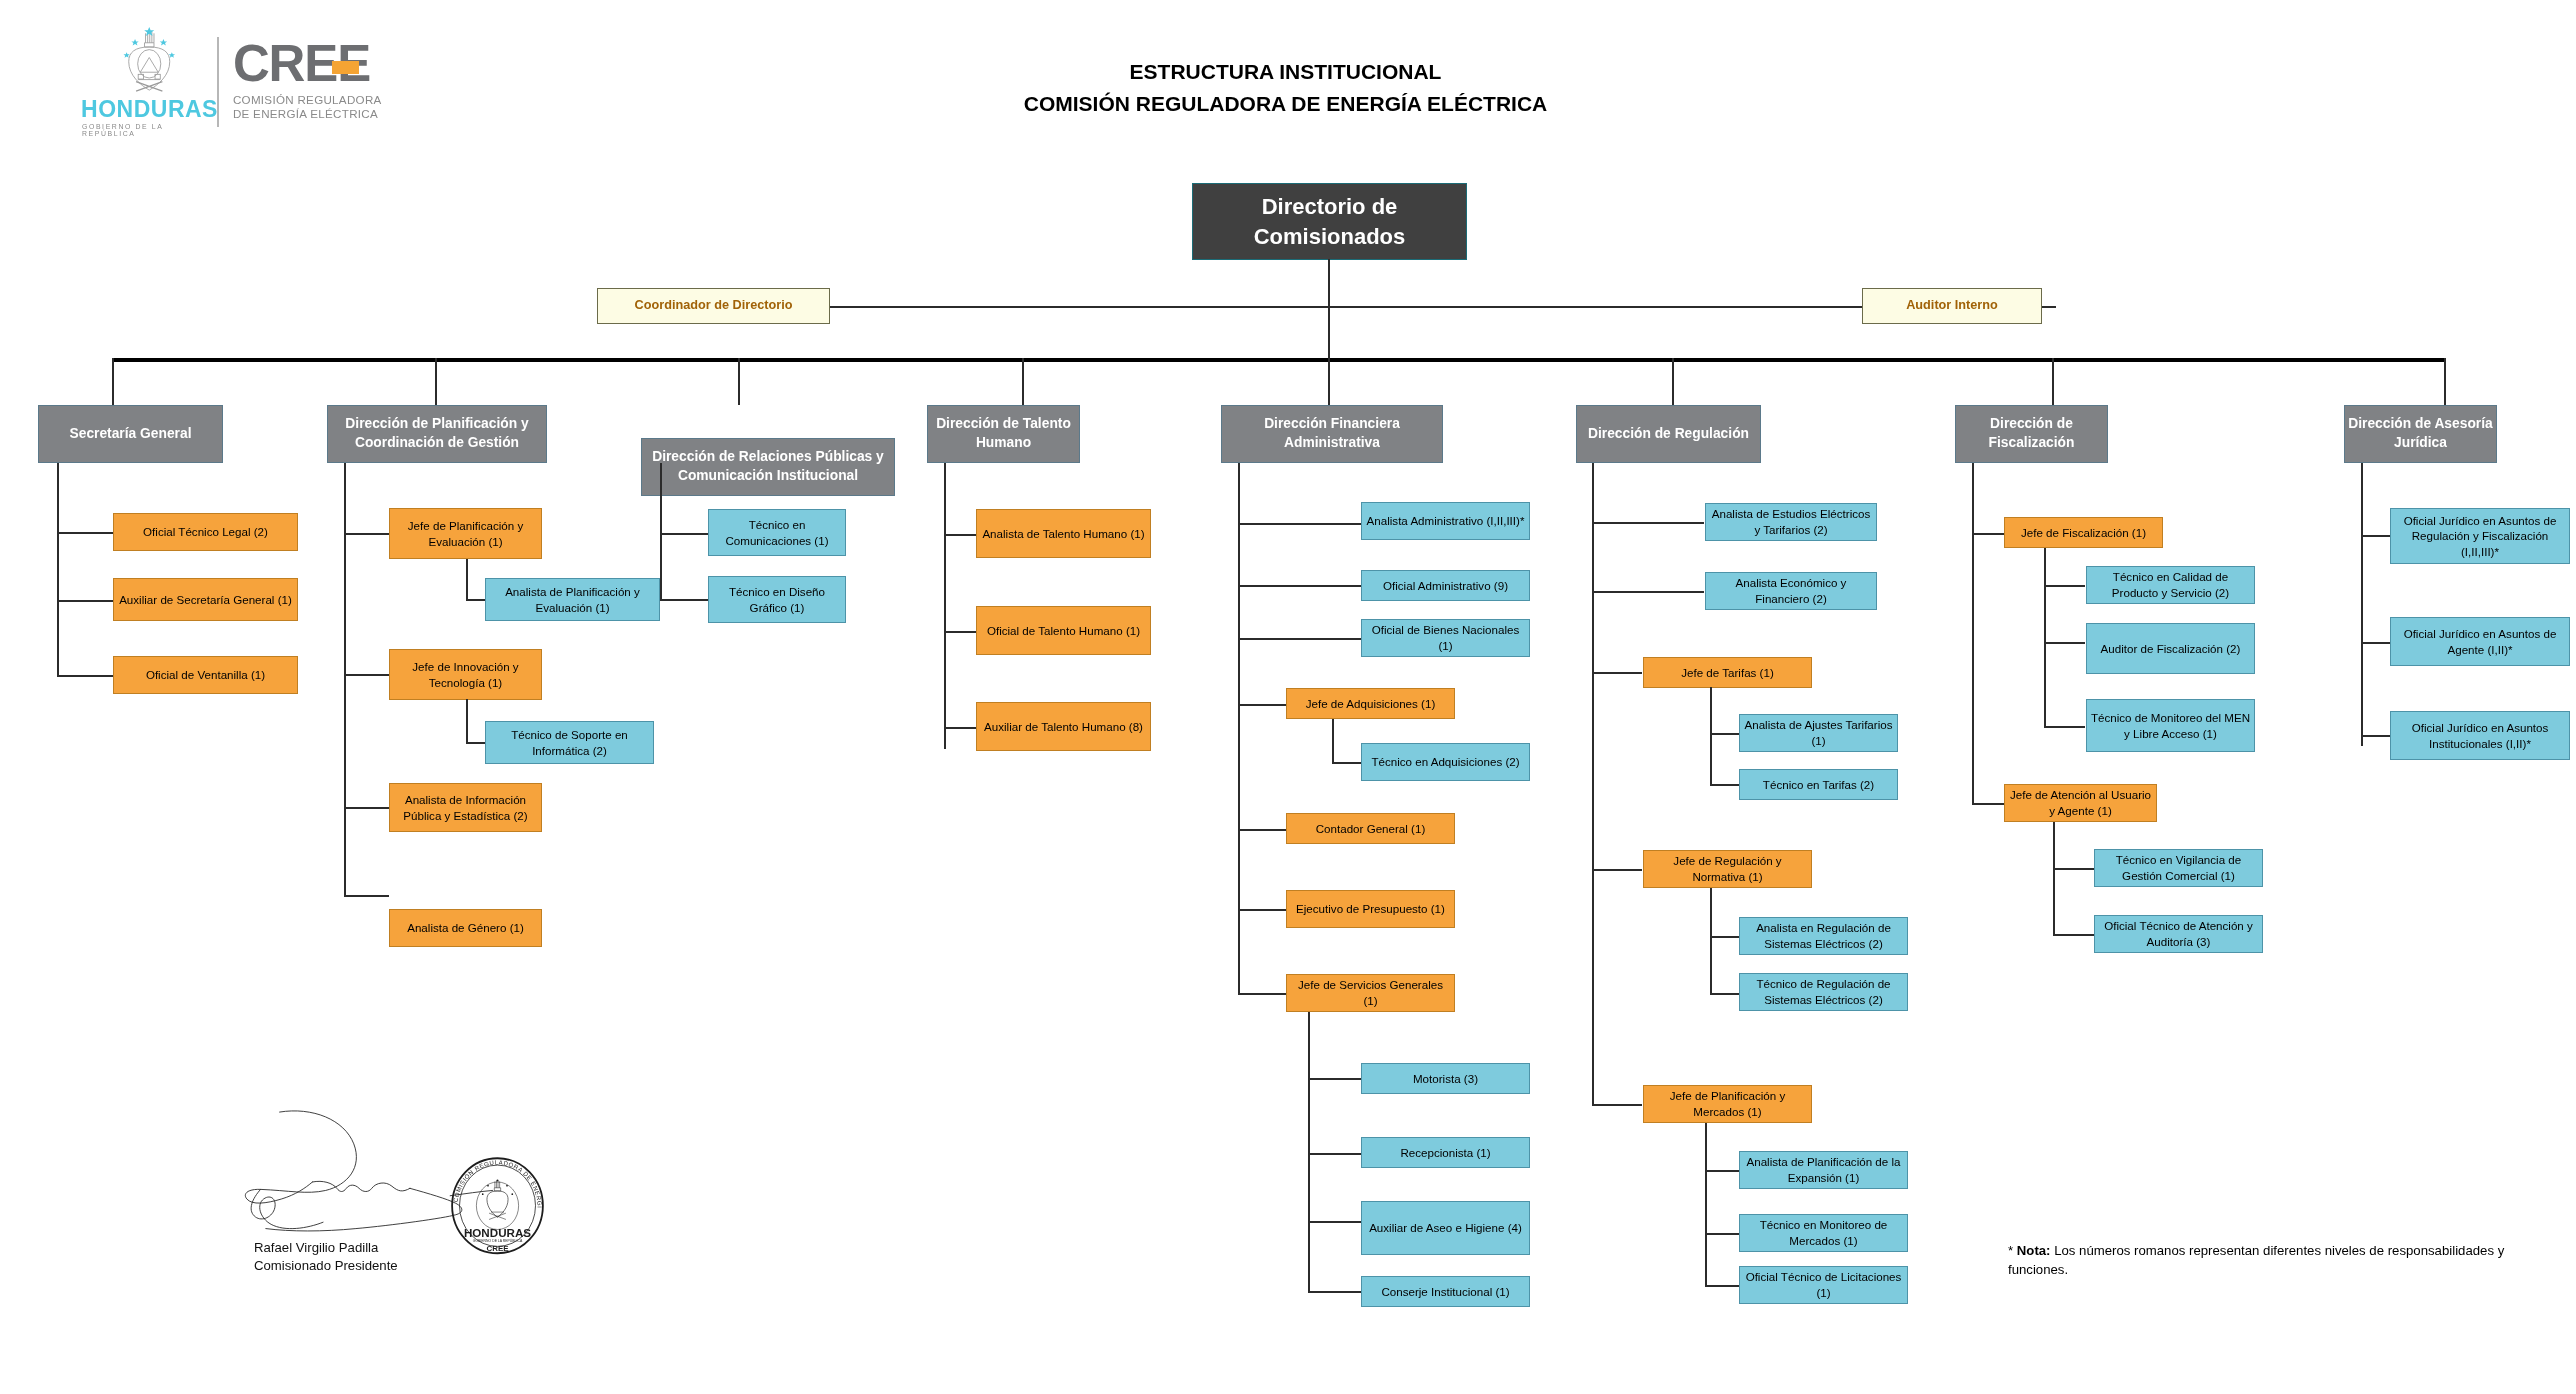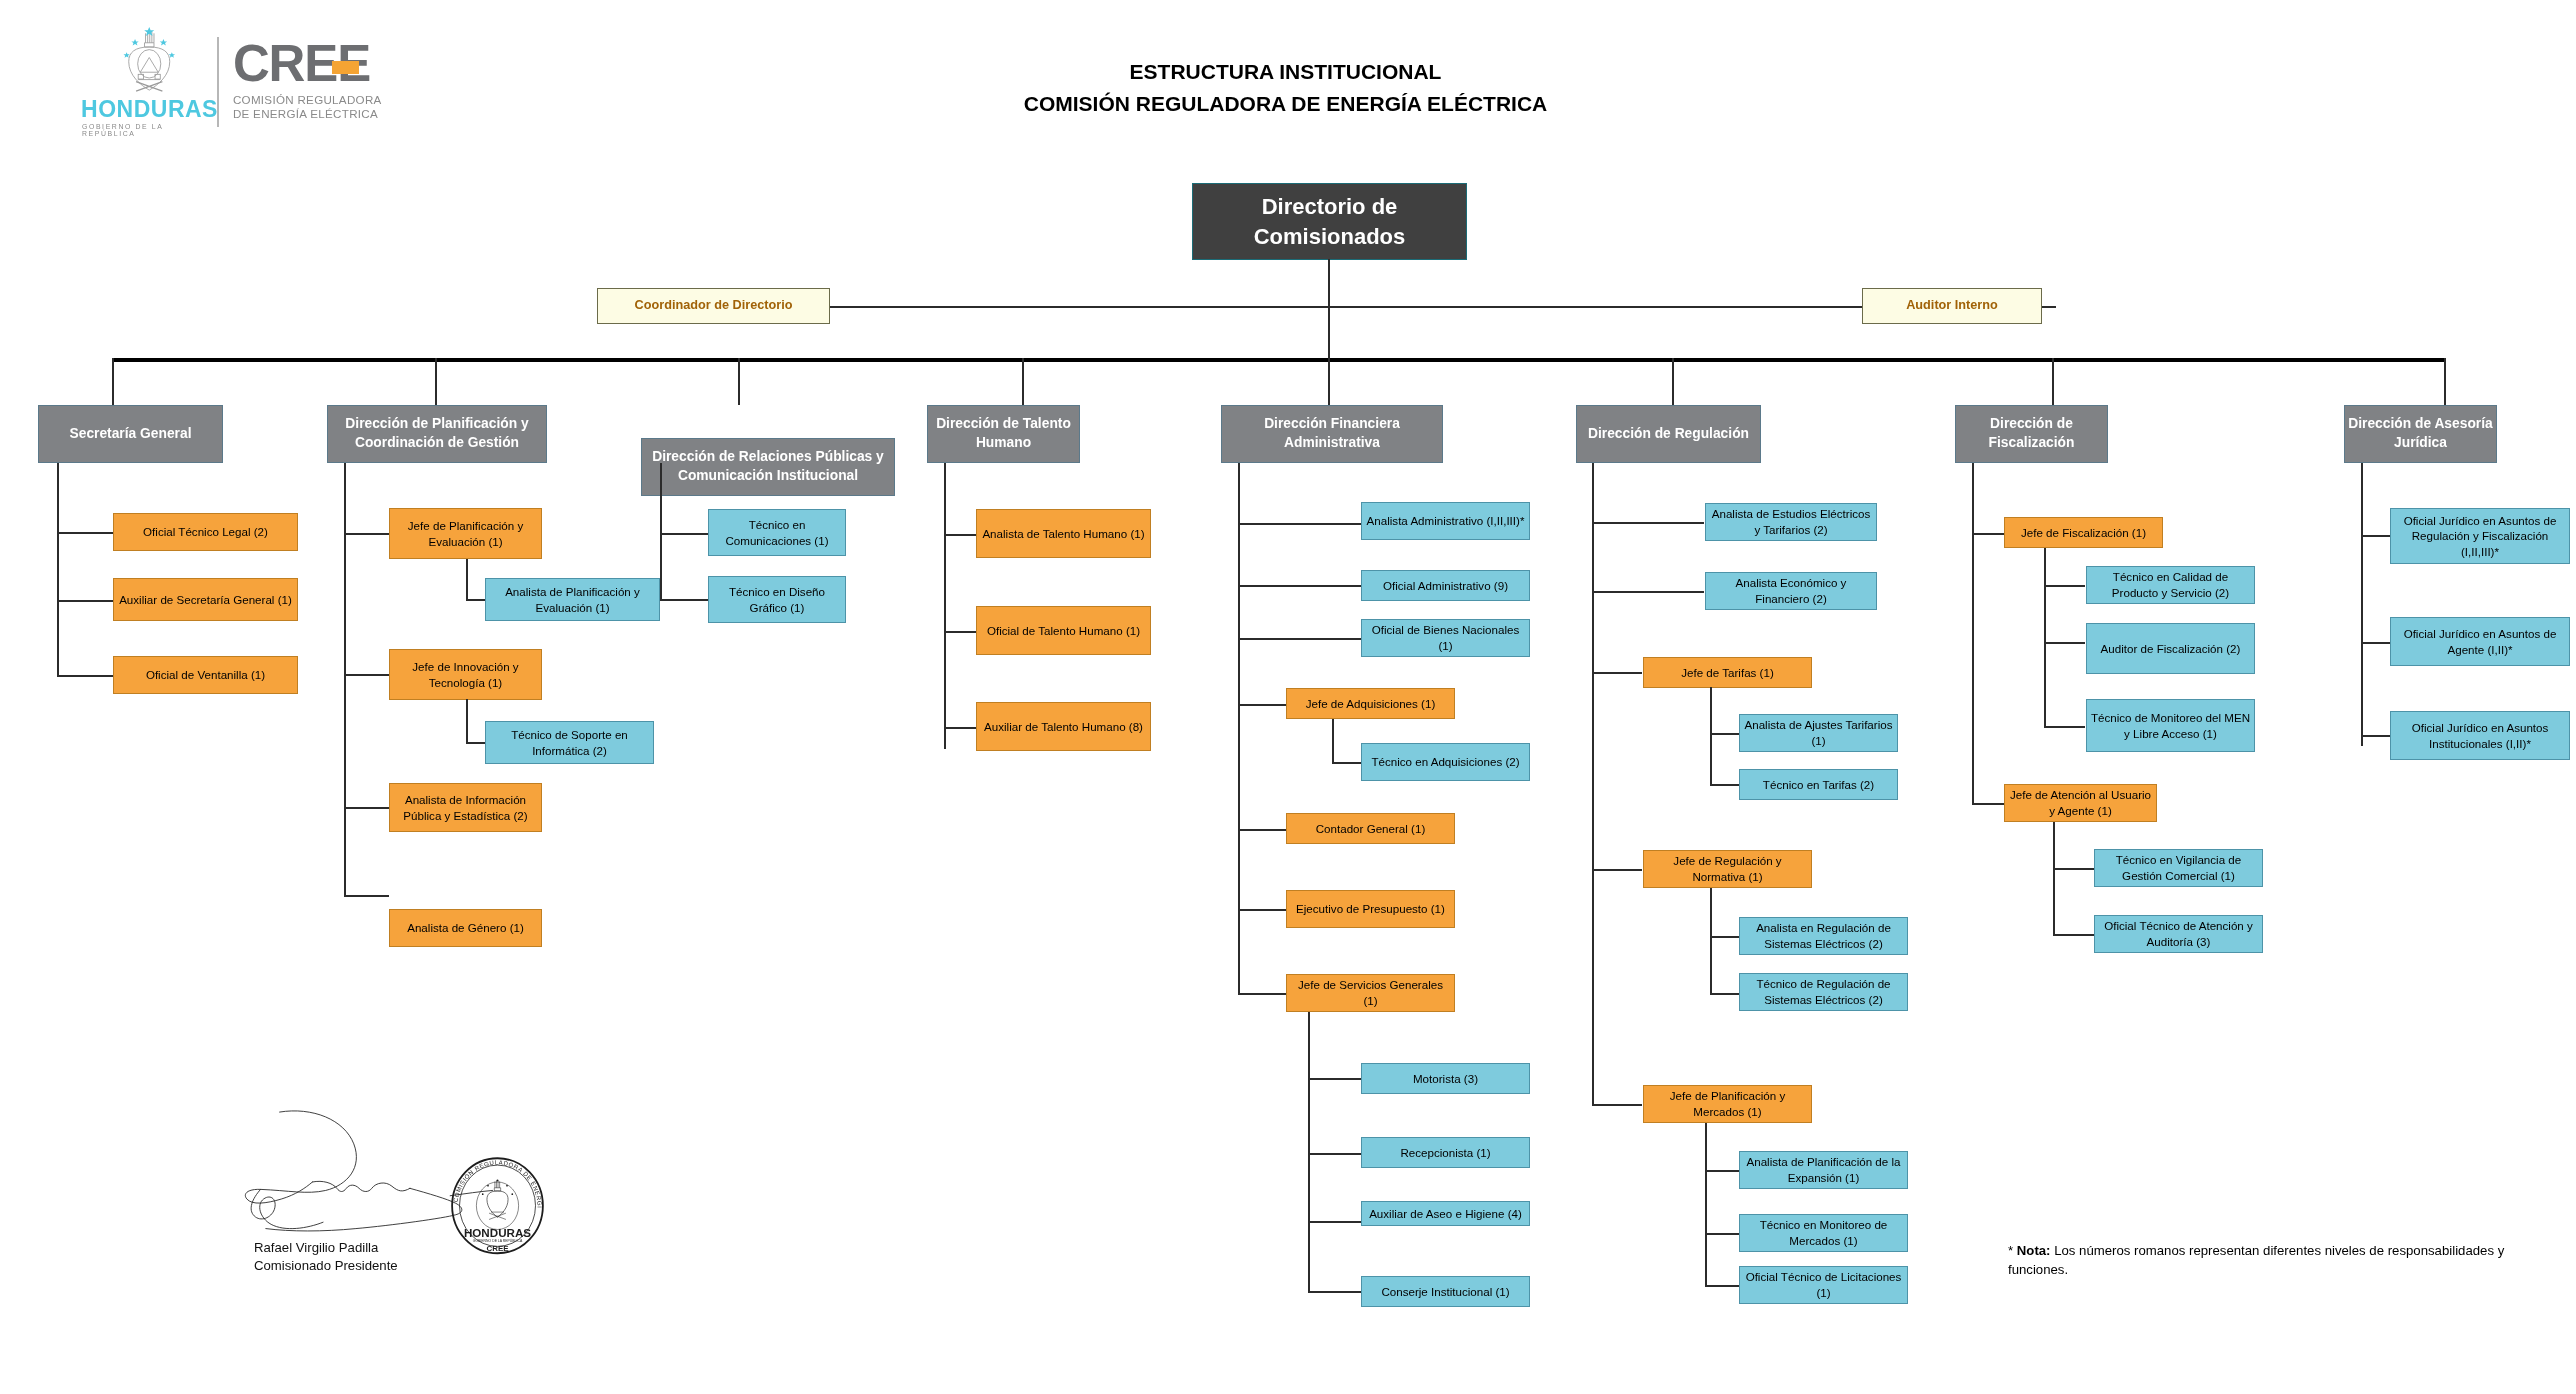--- a/index.html
+++ b/index.html
@@ -191,21 +191,21 @@
 
   <div class="ln lnh" style="left:1238px;top:993px;width:48px;height:1.6px;"></div>
   <div class="node orange" style="left:1286px;top:974px;width:169px;height:38px;">Jefe de Servicios Generales (1)</div>
 
   <div class="ln lnv" style="left:1308px;top:1012px;width:1.6px;height:280px;"></div>
   <div class="ln lnh" style="left:1308px;top:1078px;width:53px;height:1.6px;"></div>
   <div class="node blue" style="left:1361px;top:1063px;width:169px;height:31px;">Motorista (3)</div>
   <div class="ln lnh" style="left:1308px;top:1153px;width:53px;height:1.6px;"></div>
   <div class="node blue" style="left:1361px;top:1137px;width:169px;height:31px;">Recepcionista (1)</div>
   <div class="ln lnh" style="left:1308px;top:1221px;width:53px;height:1.6px;"></div>
-  <div class="node blue" style="left:1361px;top:1201px;width:169px;height:25px;">Auxiliar de Aseo e Higiene (4)</div>
+  <div class="node blue" style="left:1361px;top:1201px;width:169px;height:54px;">Auxiliar de Aseo e Higiene (4)</div>
   <div class="ln lnh" style="left:1308px;top:1291px;width:53px;height:1.6px;"></div>
   <div class="node blue" style="left:1361px;top:1276px;width:169px;height:31px;">Conserje Institucional (1)</div>
 
   <div class="ln lnv" style="left:1672px;top:358px;width:2.1px;height:47px;"></div>
   <div class="node dept" style="left:1576px;top:405px;width:185px;height:58px;">Dirección de Regulación</div>
   <div class="ln lnv" style="left:1592px;top:463px;width:1.6px;height:643px;"></div>
 
   <div class="ln lnh" style="left:1592px;top:522px;width:112px;height:1.6px;"></div>
   <div class="node blue" style="left:1705px;top:503px;width:172px;height:38px;">Analista de Estudios Eléctricos y Tarifarios (2)</div>
 

